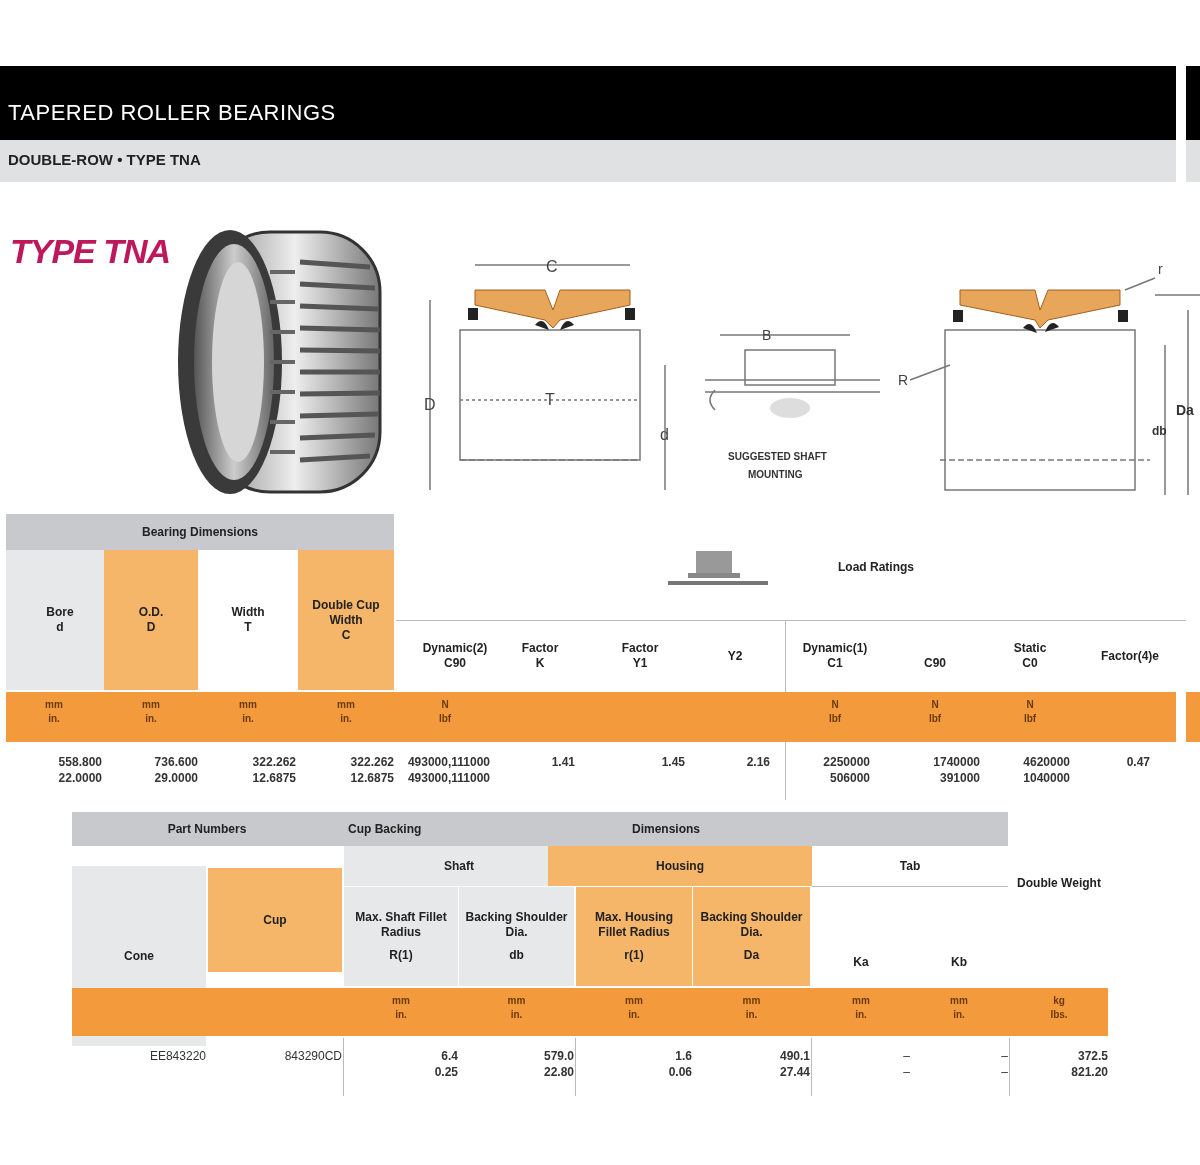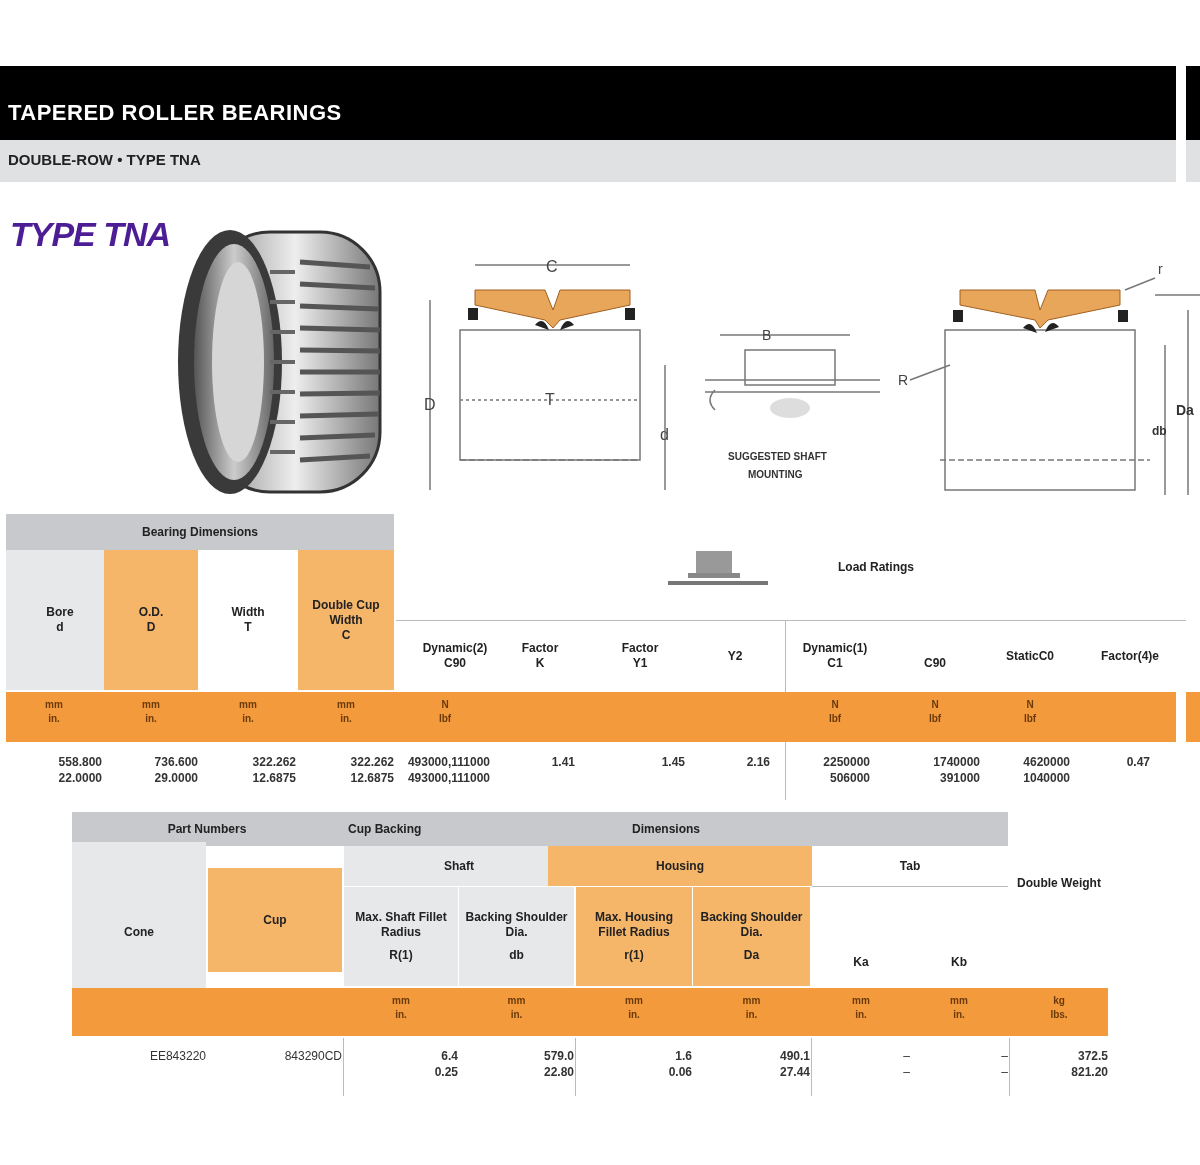--- a/index.html
+++ b/index.html
@@ -1,23 +1,23 @@
 <!DOCTYPE html>
 <html><head>
 <meta charset="utf-8">
 <style>
   html,body{margin:0;padding:0;background:#fff;}
   body{width:1200px;height:1165px;position:relative;overflow:hidden;font-family:"Liberation Sans",sans-serif;color:#222;}
   .topband{position:absolute;left:0;top:66px;width:1176px;height:74px;background:#000;}
   .topband2{position:absolute;left:1186px;top:66px;width:14px;height:74px;background:#000;}
-  .title{position:absolute;left:8px;top:100px;color:#fff;font-weight:bold;font-size:22px;letter-spacing:0.5px;}
+  .title{position:absolute;left:8px;top:100px;color:#fff;font-weight:normal;font-size:22px;letter-spacing:0.5px;}
   .subband{position:absolute;left:0;top:140px;width:1176px;height:42px;background:#dfe1e3;}
   .subband2{position:absolute;left:1186px;top:140px;width:14px;height:42px;background:#dfe1e3;}
   .subtitle{position:absolute;left:8px;top:151px;font-weight:bold;font-size:15px;color:#222;}
-  .type-label{position:absolute;left:10px;top:215px;font-size:34px;font-weight:bold;font-style:italic;letter-spacing:-1px;color:#4c1d95;}
+  .type-label{position:absolute;left:10px;top:232px;font-size:34px;font-weight:bold;font-style:italic;letter-spacing:-1px;color:#be185d;}
   .photo{position:absolute;left:170px;top:222px;width:220px;height:280px;}
   .drawing{position:absolute;}
   .cell{position:absolute;display:flex;align-items:center;justify-content:center;text-align:center;font-size:12px;line-height:1.25;box-sizing:border-box;}
   .grey{background:#c7c9cc;}
   .lgrey{background:#e6e8ea;}
   .orange-l{background:#f6b66a;}
   .orange{background:#f39a3c;}
   .white{background:#fff;}
   .bold{font-weight:bold;}
   .vline{position:absolute;width:1px;background:#bbb;}
@@ -179,21 +179,21 @@
     </div>
   <div class="vline" style="left:785px;top:620px;height:180px;"></div>
   <div class="cell bold" style="left:800px;top:626px;width:70px;height:60px;flex-direction:column">
       <span>Dynamic(1)</span>
       <span>C1</span>
     </div>
   <div class="cell bold" style="left:890px;top:626px;width:90px;height:60px;flex-direction:column">
       <span>&nbsp;</span>
       <span>C90</span>
     </div>
-  <div class="cell bold" style="left:990px;top:626px;width:80px;height:60px;flex-direction:row">
+  <div class="cell bold" style="left:990px;top:626px;width:80px;height:60px;flex-direction:column">
       <span>Static</span>
       <span>C0</span>
     </div>
   <div class="cell bold" style="left:1085px;top:626px;width:90px;height:60px;">
       <span>Factor(4)</span>
       <span>e</span>
     </div>
 
   <div class="orange" style="position:absolute;left:6px;top:692px;width:1170px;height:50px;"></div>
   <div style="position:absolute;left:1186px;top:692px;width:14px;height:50px;background:#f39a3c;"></div>
@@ -276,21 +276,21 @@
         <div>0.47</div>
       </div>
   </div>
 </div>
 
 <div>
   <div class="cell grey bold" style="left:72px;top:812px;width:270px;height:34px">Part Numbers</div>
   <div class="cell grey bold" style="left:342px;top:812px;width:230px;height:34px;justify-content:flex-start;padding-left:6px">Cup Backing</div>
   <div class="cell grey bold" style="left:572px;top:812px;width:436px;height:34px;justify-content:flex-start;padding-left:60px">Dimensions</div>
 
-  <div class="cell lgrey bold" style="left:72px;top:842px;width:134px;height:180px">Cone</div>
+  <div class="cell lgrey bold" style="left:72px;top:866px;width:134px;height:180px">Cone</div>
   <div class="cell orange-l bold" style="left:208px;top:868px;width:134px;height:104px">Cup</div>
 
   <div class="cell lgrey bold" style="left:344px;top:846px;width:230px;height:40px">Shaft</div>
   <div class="cell orange-l bold" style="left:548px;top:846px;width:264px;height:40px">Housing</div>
   <div class="cell white bold" style="left:812px;top:846px;width:196px;height:40px">Tab</div>
   <div class="cell white bold" style="left:1010px;top:846px;width:98px;height:140px;align-items:flex-start;padding-top:30px">Double Weight</div>
 
   <div class="cell lgrey bold" style="left:344px;top:887px;width:114px;height:99px;flex-direction:column;padding:0 0">
       <span>Max. Shaft Fillet Radius</span>
       <span style="margin-top:8px">R(1)</span>

